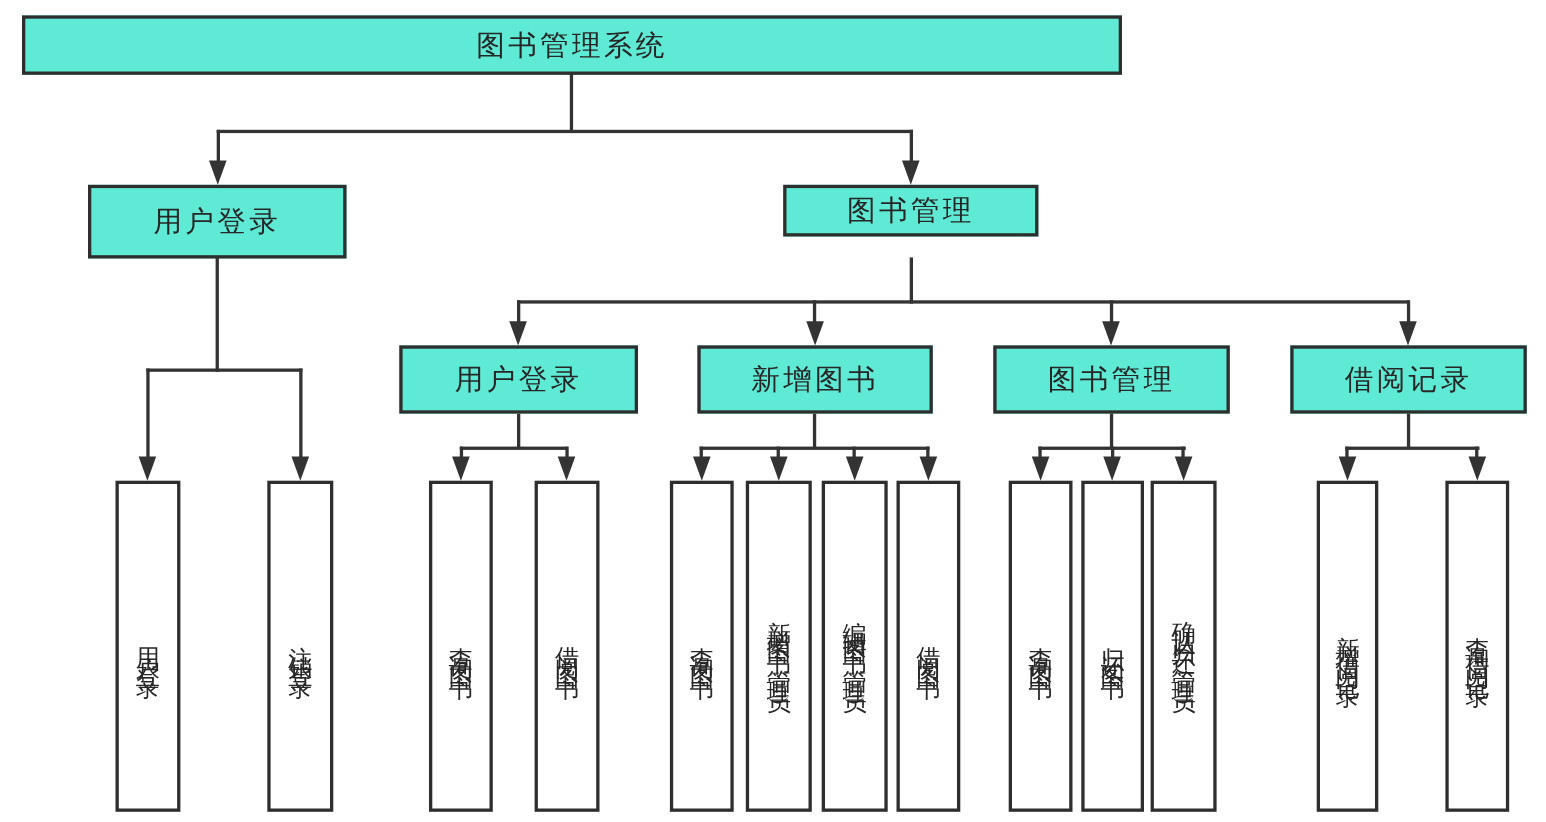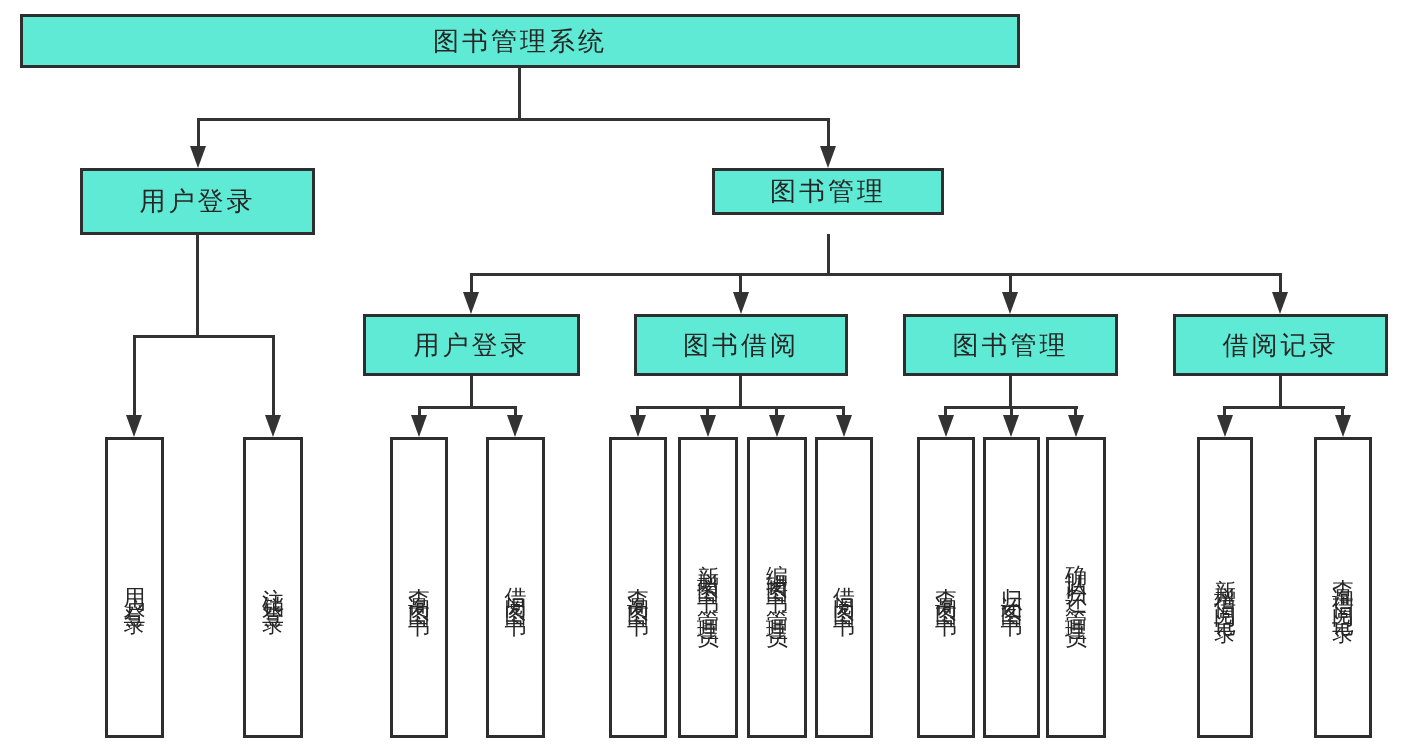--- a/index.html
+++ b/index.html
@@ -60,21 +60,21 @@
 <div id="canvas">
 
   <div class="node" style="left:20px; top:14px; width:1000px; height:54px;">图书管理系统</div>
 
   <div class="node" style="left:80px; top:168px; width:235px; height:67px;">用户登录</div>
 
   <div class="node" style="left:712px; top:168px; width:232px; height:47px;">图书管理</div>
 
   <div class="node" style="left:363px; top:314px; width:217px; height:62px;">用户登录</div>
 
-  <div class="node" style="left:634px; top:314px; width:214px; height:62px;">图书借阅</div>
+  <div class="node" style="left:634px; top:314px; width:214px; height:62px;">新增图书</div>
 
   <div class="node" style="left:903px; top:314px; width:215px; height:62px;">图书管理</div>
 
   <div class="node" style="left:1173px; top:314px; width:215px; height:62px;">借阅记录</div>
 
   <div class="leaf" style="left:105px; width:59px;">
     <span class="vtext">用户登录</span>
   </div>
   <div class="leaf" style="left:243px; width:60px;">
     <span class="vtext">注销登录</span>

